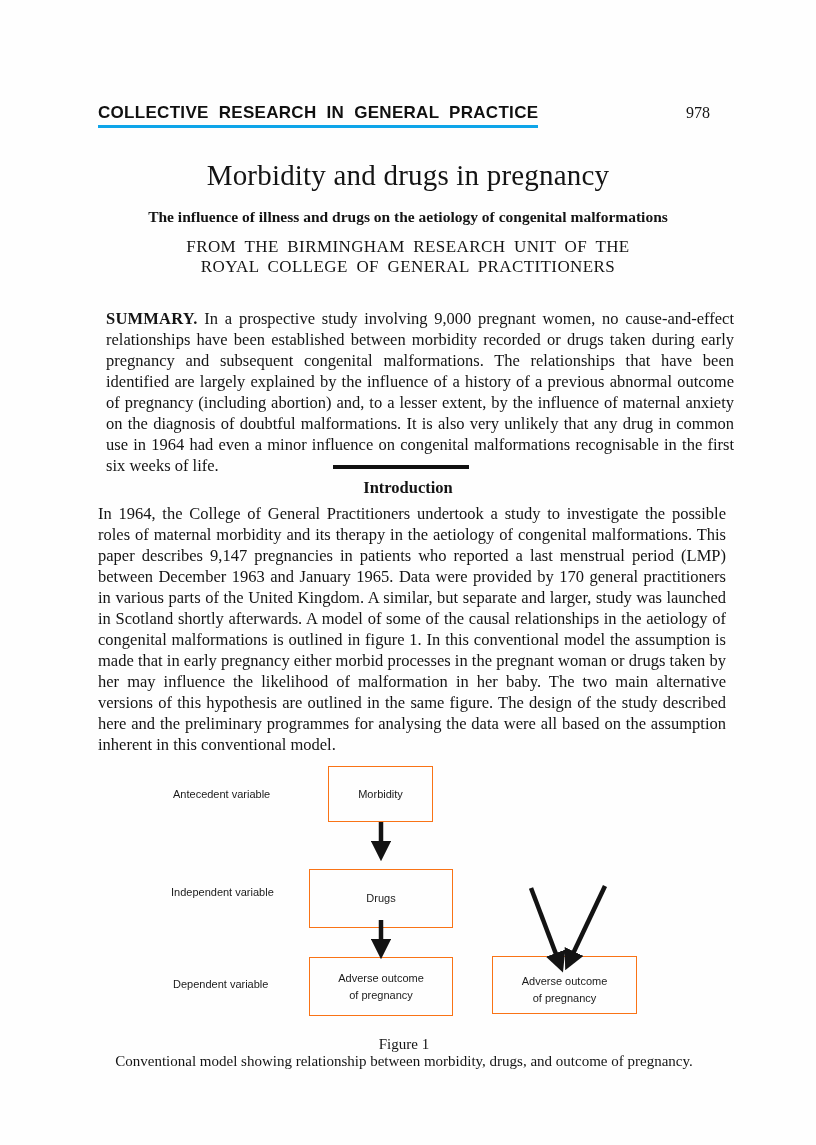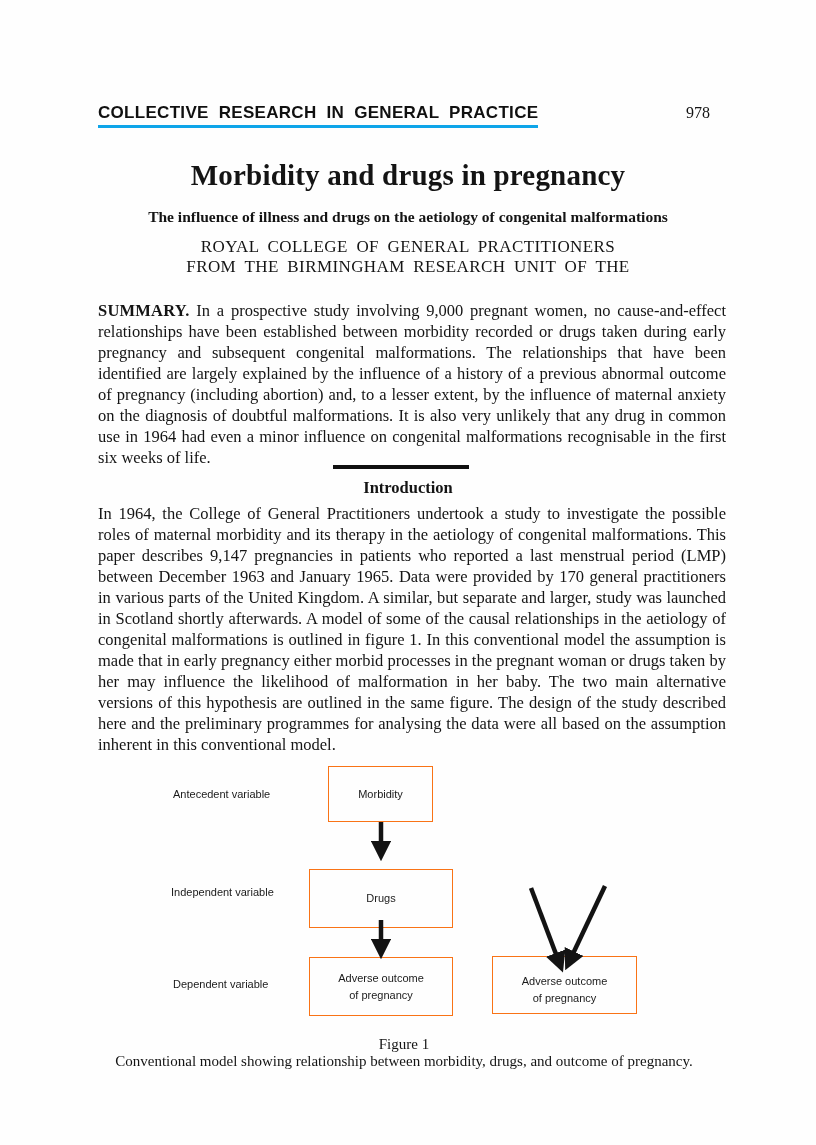--- a/index.html
+++ b/index.html
@@ -12,21 +12,21 @@
   .header { position:absolute; top:103px; left:98px; right:100px;
             display:flex; justify-content:space-between; align-items:flex-start; }
   .header-title {
     font-family:"Liberation Sans", sans-serif; font-weight:bold; font-size:17px;
     letter-spacing:0.3px; word-spacing:5px; color:#101010;
     border-bottom:3px solid #0ea5e9; padding-bottom:3px; line-height:19px;
   }
   .page-number { font-size:16px; line-height:19px; padding-right:6px; }
   
   .title { position:absolute; top:159px; left:90px; right:90px; text-align:center;
-           font-size:29px; font-weight:bold; letter-spacing:0.2px; }
+           font-size:29px; font-weight:normal; letter-spacing:0.2px; }
   .subtitle { position:absolute; top:208px; left:90px; right:90px; text-align:center;
               font-size:15.5px; font-weight:bold; }
   .attribution { position:absolute; top:237px; left:90px; right:90px; text-align:center;
                  font-size:17px; line-height:20px; word-spacing:4px; letter-spacing:0.4px; }
   
   .para { font-size:16.5px; line-height:21px; text-align:justify; }
   .summary { position:absolute; top:300px; left:98px; width:628px; }
   .summary b { letter-spacing:0.2px; }
   .rule { position:absolute; top:465px; left:333px; width:136px; height:4px; background:#101010; }
   .intro-heading { position:absolute; top:478px; left:90px; right:90px; text-align:center;
@@ -55,25 +55,25 @@
 
   <div class="header">
     <span class="header-title">COLLECTIVE RESEARCH IN GENERAL PRACTICE</span>
     <span class="page-number">978</span>
   </div>
 
   <h1 class="title" style="margin:0;">Morbidity and drugs in pregnancy</h1>
   <div class="subtitle">The influence of illness and drugs on the aetiology of congenital malformations</div>
 
   <div class="attribution">
+    <div>FROM THE BIRMINGHAM RESEARCH UNIT OF THE</div>
     <div>ROYAL COLLEGE OF GENERAL PRACTITIONERS</div>
-    <div>FROM THE BIRMINGHAM RESEARCH UNIT OF THE</div>
   </div>
 
-  <p class="para summary" style="margin:0;">
+  <p class="para summary" style="margin:8px;">
     <b>SUMMARY.</b><span> In a prospective study involving 9,000 pregnant women, no cause-and-effect relationships have been established between morbidity recorded or drugs taken during early pregnancy and subsequent congenital malformations.  The relationships that have been identified are largely explained by the influence of a history of a previous abnormal outcome of pregnancy (including abortion) and, to a lesser extent, by the influence of maternal anxiety on the diagnosis of doubtful malformations.  It is also very unlikely that any drug in common use in 1964 had even a minor influence on congenital malformations recognisable in the first six weeks of life.</span>
   </p>
 
   <div class="rule"></div>
 
   <div class="intro-heading">Introduction</div>
 
   <p class="para intro-text" style="margin:0;">In 1964, the College of General Practitioners undertook a study to investigate the possible roles of maternal morbidity and its therapy in the aetiology of congenital malformations.  This paper describes 9,147 pregnancies in patients who reported a last menstrual period (LMP) between December 1963 and January 1965.  Data were provided by 170 general practitioners in various parts of the United Kingdom.  A similar, but separate and larger, study was launched in Scotland shortly afterwards.  A model of some of the causal relationships in the aetiology of congenital malformations is outlined in figure 1.  In this conventional model the assumption is made that in early pregnancy either morbid processes in the pregnant woman or drugs taken by her may influence the likelihood of malformation in her baby.  The two main alternative versions of this hypothesis are outlined in the same figure.  The design of the study described here and the preliminary programmes for analysing the data were all based on the assumption inherent in this conventional model.</p>
 
   <div class="figure">

